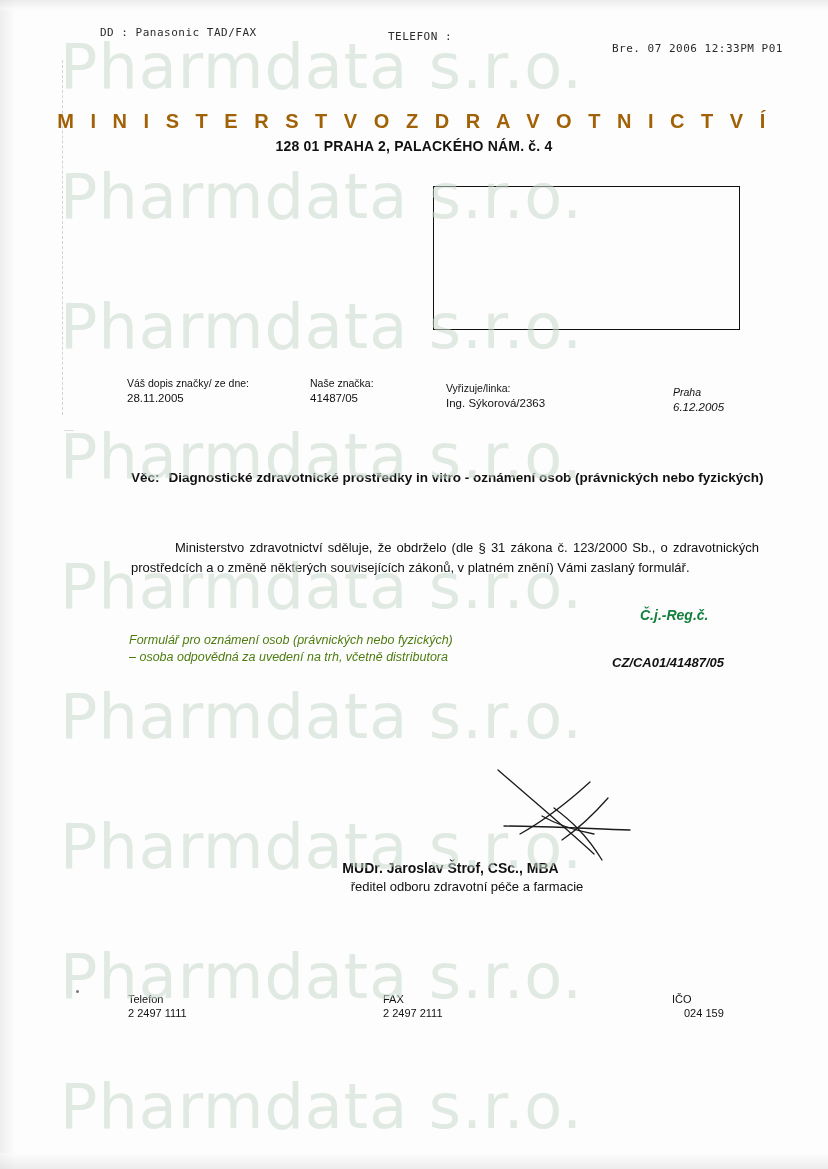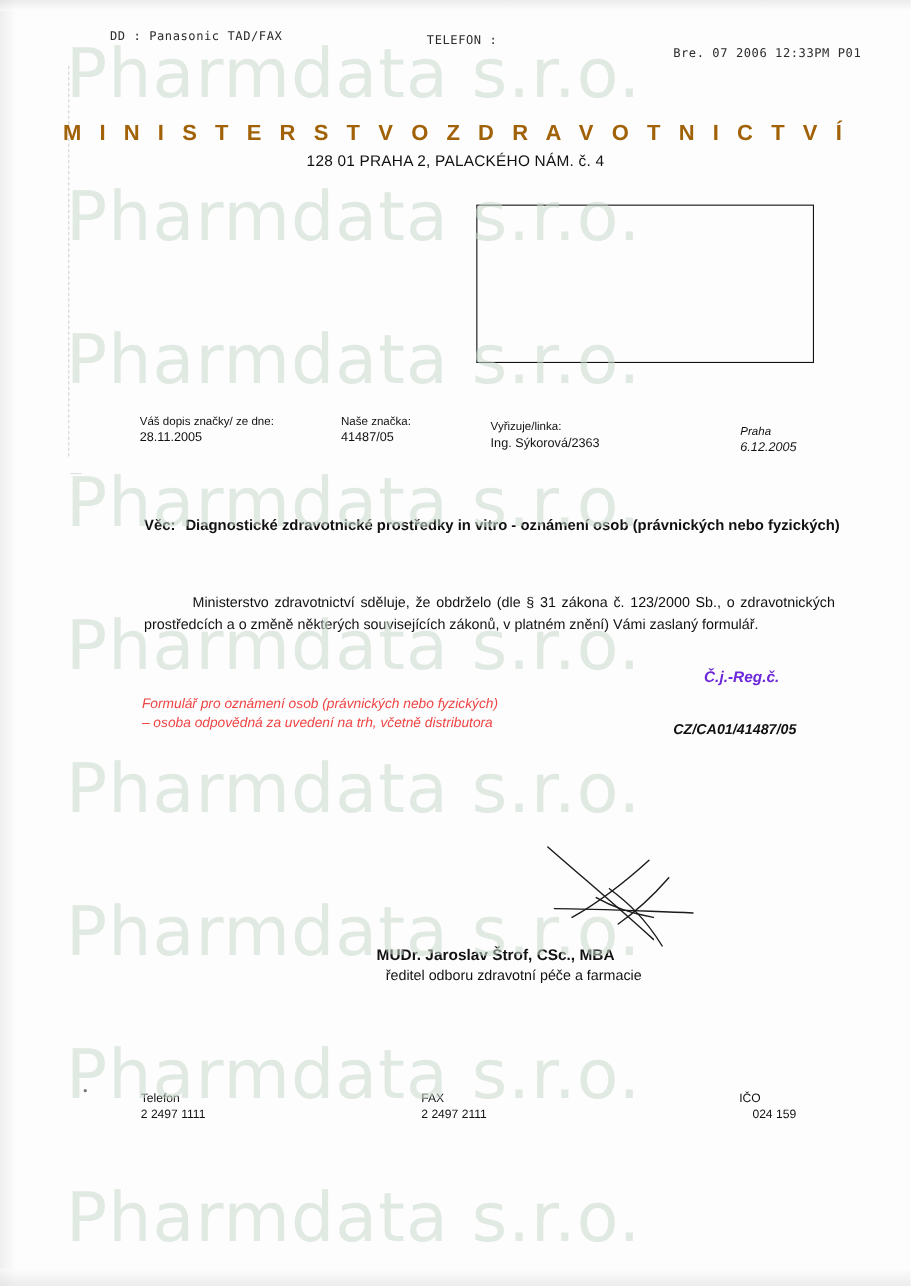--- a/index.html
+++ b/index.html
@@ -100,21 +100,21 @@
     letter-spacing: 5.5px;
     color: #a16207;
   }
   .ministry-address {
     position: absolute;
     top: 138px;
     left: 0;
     width: 828px;
     text-align: center;
     font-size: 14px;
-    font-weight: 400;
+    font-weight: 700;
     letter-spacing: .2px;
     color: #111;
   }
 
   
   .address-box {
     position: absolute;
     left: 433px;
     top: 186px;
     width: 307px;
@@ -177,32 +177,32 @@
   }
   .body-par .indent { display: inline-block; width: 44px; }
 
   .cj-line {
     position: absolute;
     left: 640px;
     top: 607px;
     font-size: 14px;
     font-style: italic;
     font-weight: 700;
-    color: #6d28d9;
+    color: #15803d;
   }
 
   .form-note {
     position: absolute;
     left: 129px;
     top: 632px;
     width: 420px;
     font-size: 12.5px;
     font-style: italic;
     line-height: 17px;
-    color: #ef4444;
+    color: #4d7c0f;
   }
   .reg-code {
     position: absolute;
     left: 612px;
     top: 655px;
     font-size: 13px;
     font-style: italic;
     font-weight: 700;
     color: #111;
   }

